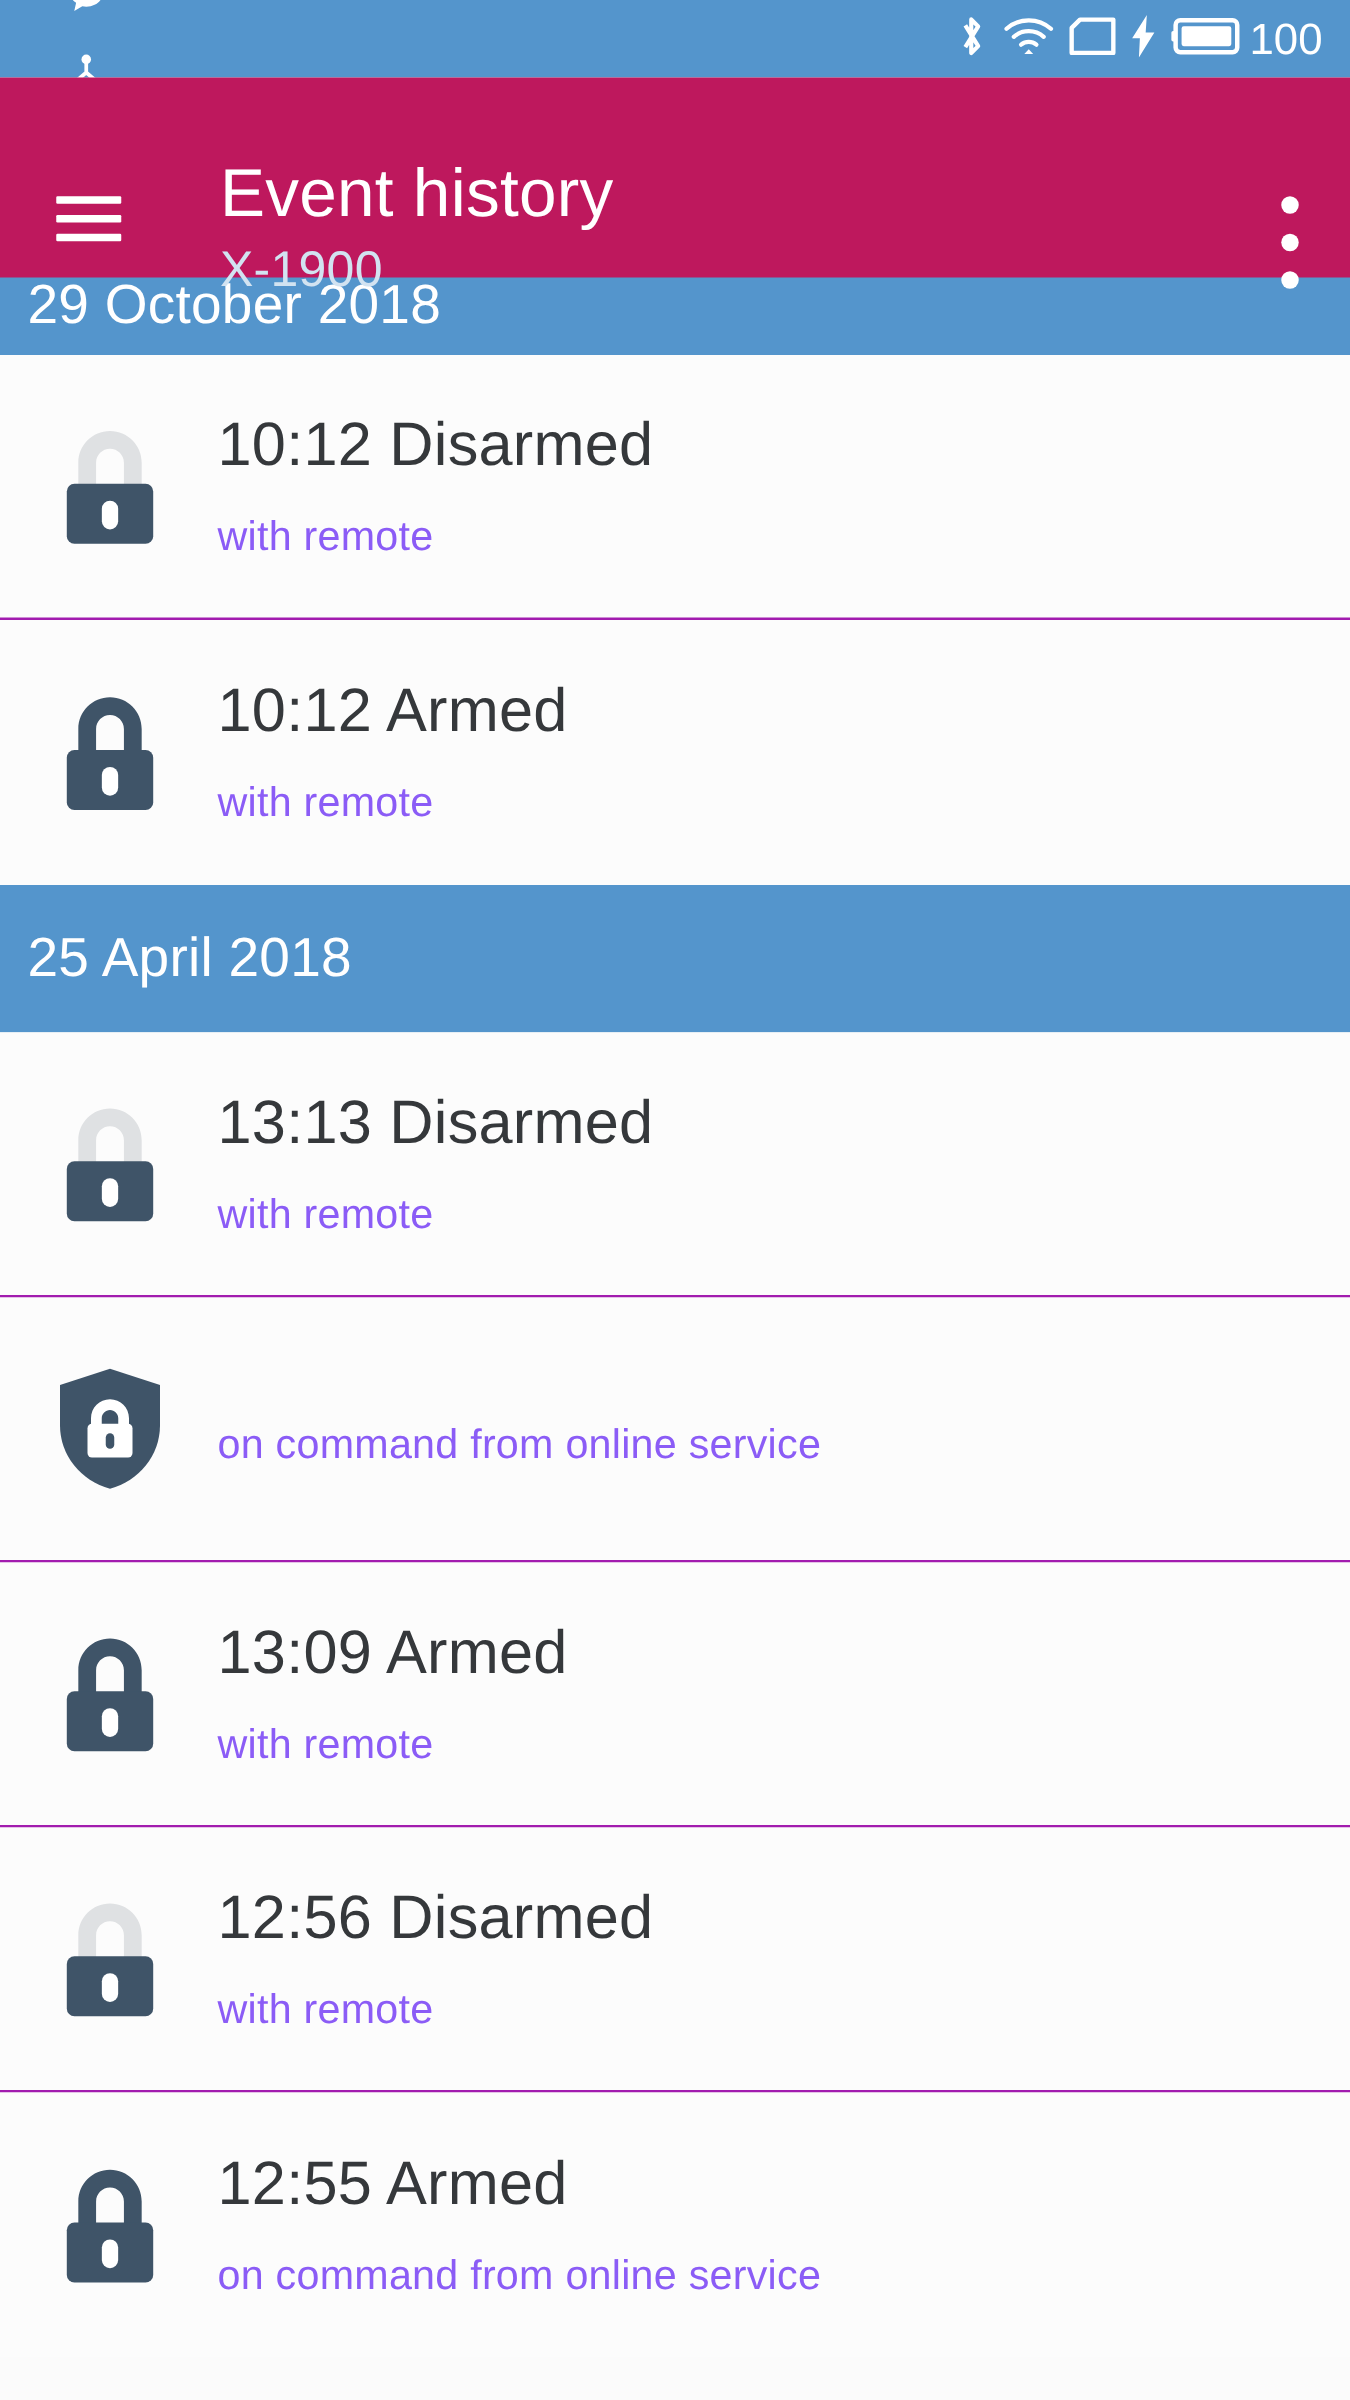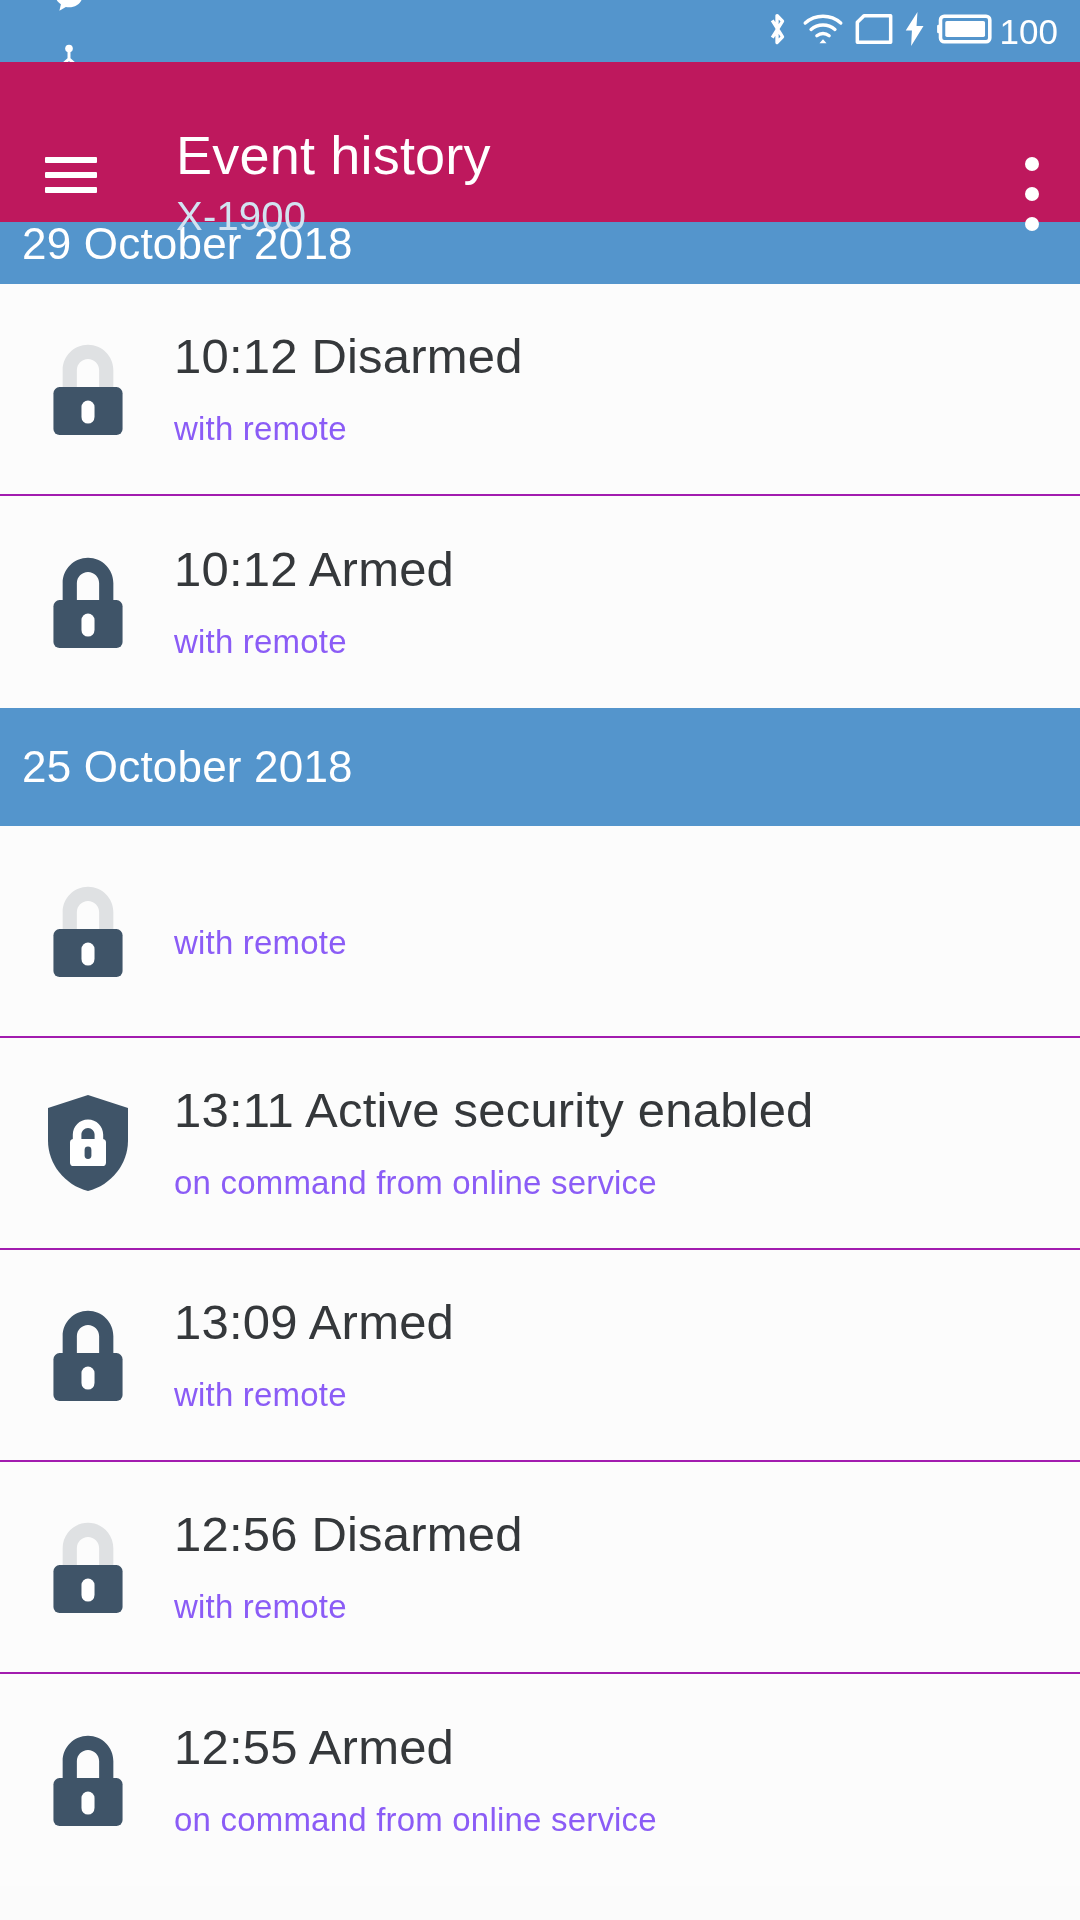--- a/index.html
+++ b/index.html
@@ -277,48 +277,48 @@
         </svg>
       </div>
       <div class="row-text">
         <div class="row-title">10:12 Armed</div>
         <div class="row-sub">with remote</div>
       </div>
     </div>
 
   </div>
 
-  <div class="date-header mid">25 October 2018</div>
+  <div class="date-header mid">25 April 2018</div>
 
   <div class="list">
 
     <div class="row">
       <div class="row-icon">
         <svg width="90" height="96" viewBox="0 0 46 50">
           <path fill="#dfe1e3" d="M23 2c-7.3 0-13.2 5.9-13.2 13.2V26h7.4V15.2c0-3.2 2.6-5.8 5.8-5.8s5.8 2.6 5.8 5.8V26h7.4V15.2C36.2 7.9 30.3 2 23 2z"></path>
           <rect x="5" y="24" width="36" height="25" rx="3.2" fill="#3f5468"></rect>
           <rect x="19.6" y="31" width="6.8" height="12" rx="3.4" fill="#ffffff"></rect>
         </svg>
       </div>
       <div class="row-text">
+        <div class="row-title">13:13 Disarmed</div>
         <div class="row-sub">with remote</div>
       </div>
     </div>
 
     <div class="row">
       <div class="row-icon">
         <svg width="88" height="100" viewBox="0 0 44 50">
           <path fill="#3f5468" d="M22 1L2 7.5v16.2C2 35.5 10.3 45.9 22 49c11.7-3.1 20-13.5 20-25.3V7.5L22 1z"></path>
           <path fill="#ffffff" d="M22 13.2c-4.2 0-7.6 3.4-7.6 7.6v3.1h4.3v-3.1c0-1.8 1.5-3.3 3.3-3.3s3.3 1.5 3.3 3.3v3.1h4.3v-3.1c0-4.2-3.4-7.6-7.6-7.6z"></path>
           <rect x="13" y="23" width="18" height="13.5" rx="1.8" fill="#ffffff"></rect>
           <rect x="20.3" y="26.8" width="3.4" height="6.2" rx="1.7" fill="#3f5468"></rect>
         </svg>
       </div>
       <div class="row-text">
-        <div class="row-title">13:11 Active security enabled</div>
         <div class="row-sub">on command from online service</div>
       </div>
     </div>
 
     <div class="row">
       <div class="row-icon">
         <svg width="90" height="96" viewBox="0 0 46 50">
           <path fill="#3f5468" d="M23 2c-7.3 0-13.2 5.9-13.2 13.2V26h7.4V15.2c0-3.2 2.6-5.8 5.8-5.8s5.8 2.6 5.8 5.8V26h7.4V15.2C36.2 7.9 30.3 2 23 2z"></path>
           <rect x="5" y="24" width="36" height="25" rx="3.2" fill="#3f5468"></rect>
           <rect x="19.6" y="31" width="6.8" height="12" rx="3.4" fill="#ffffff"></rect>

